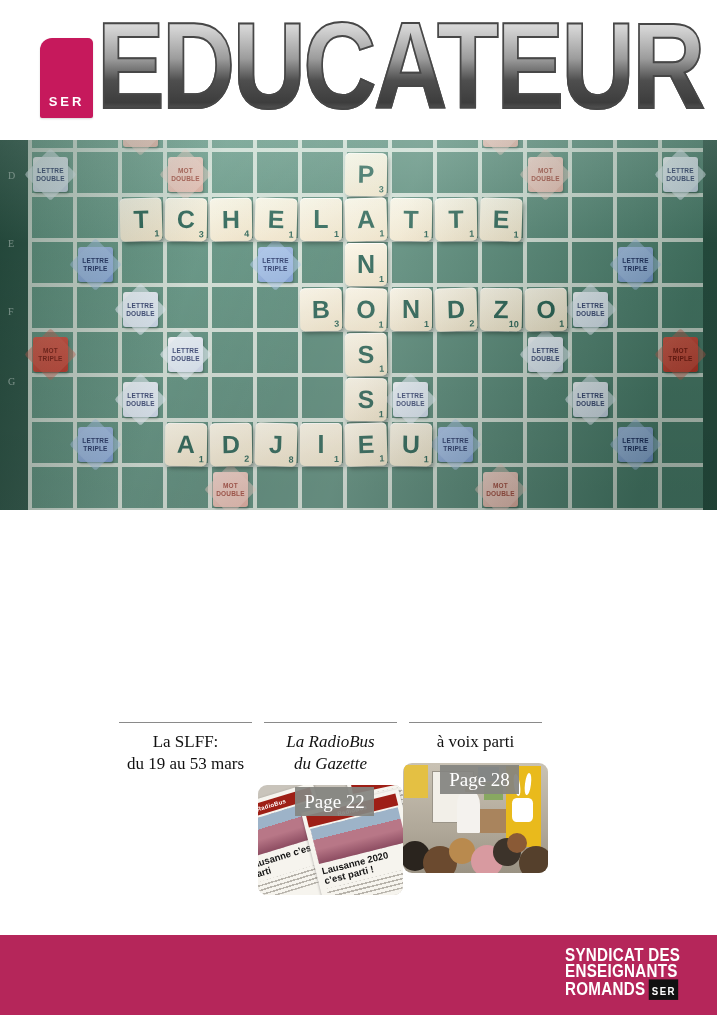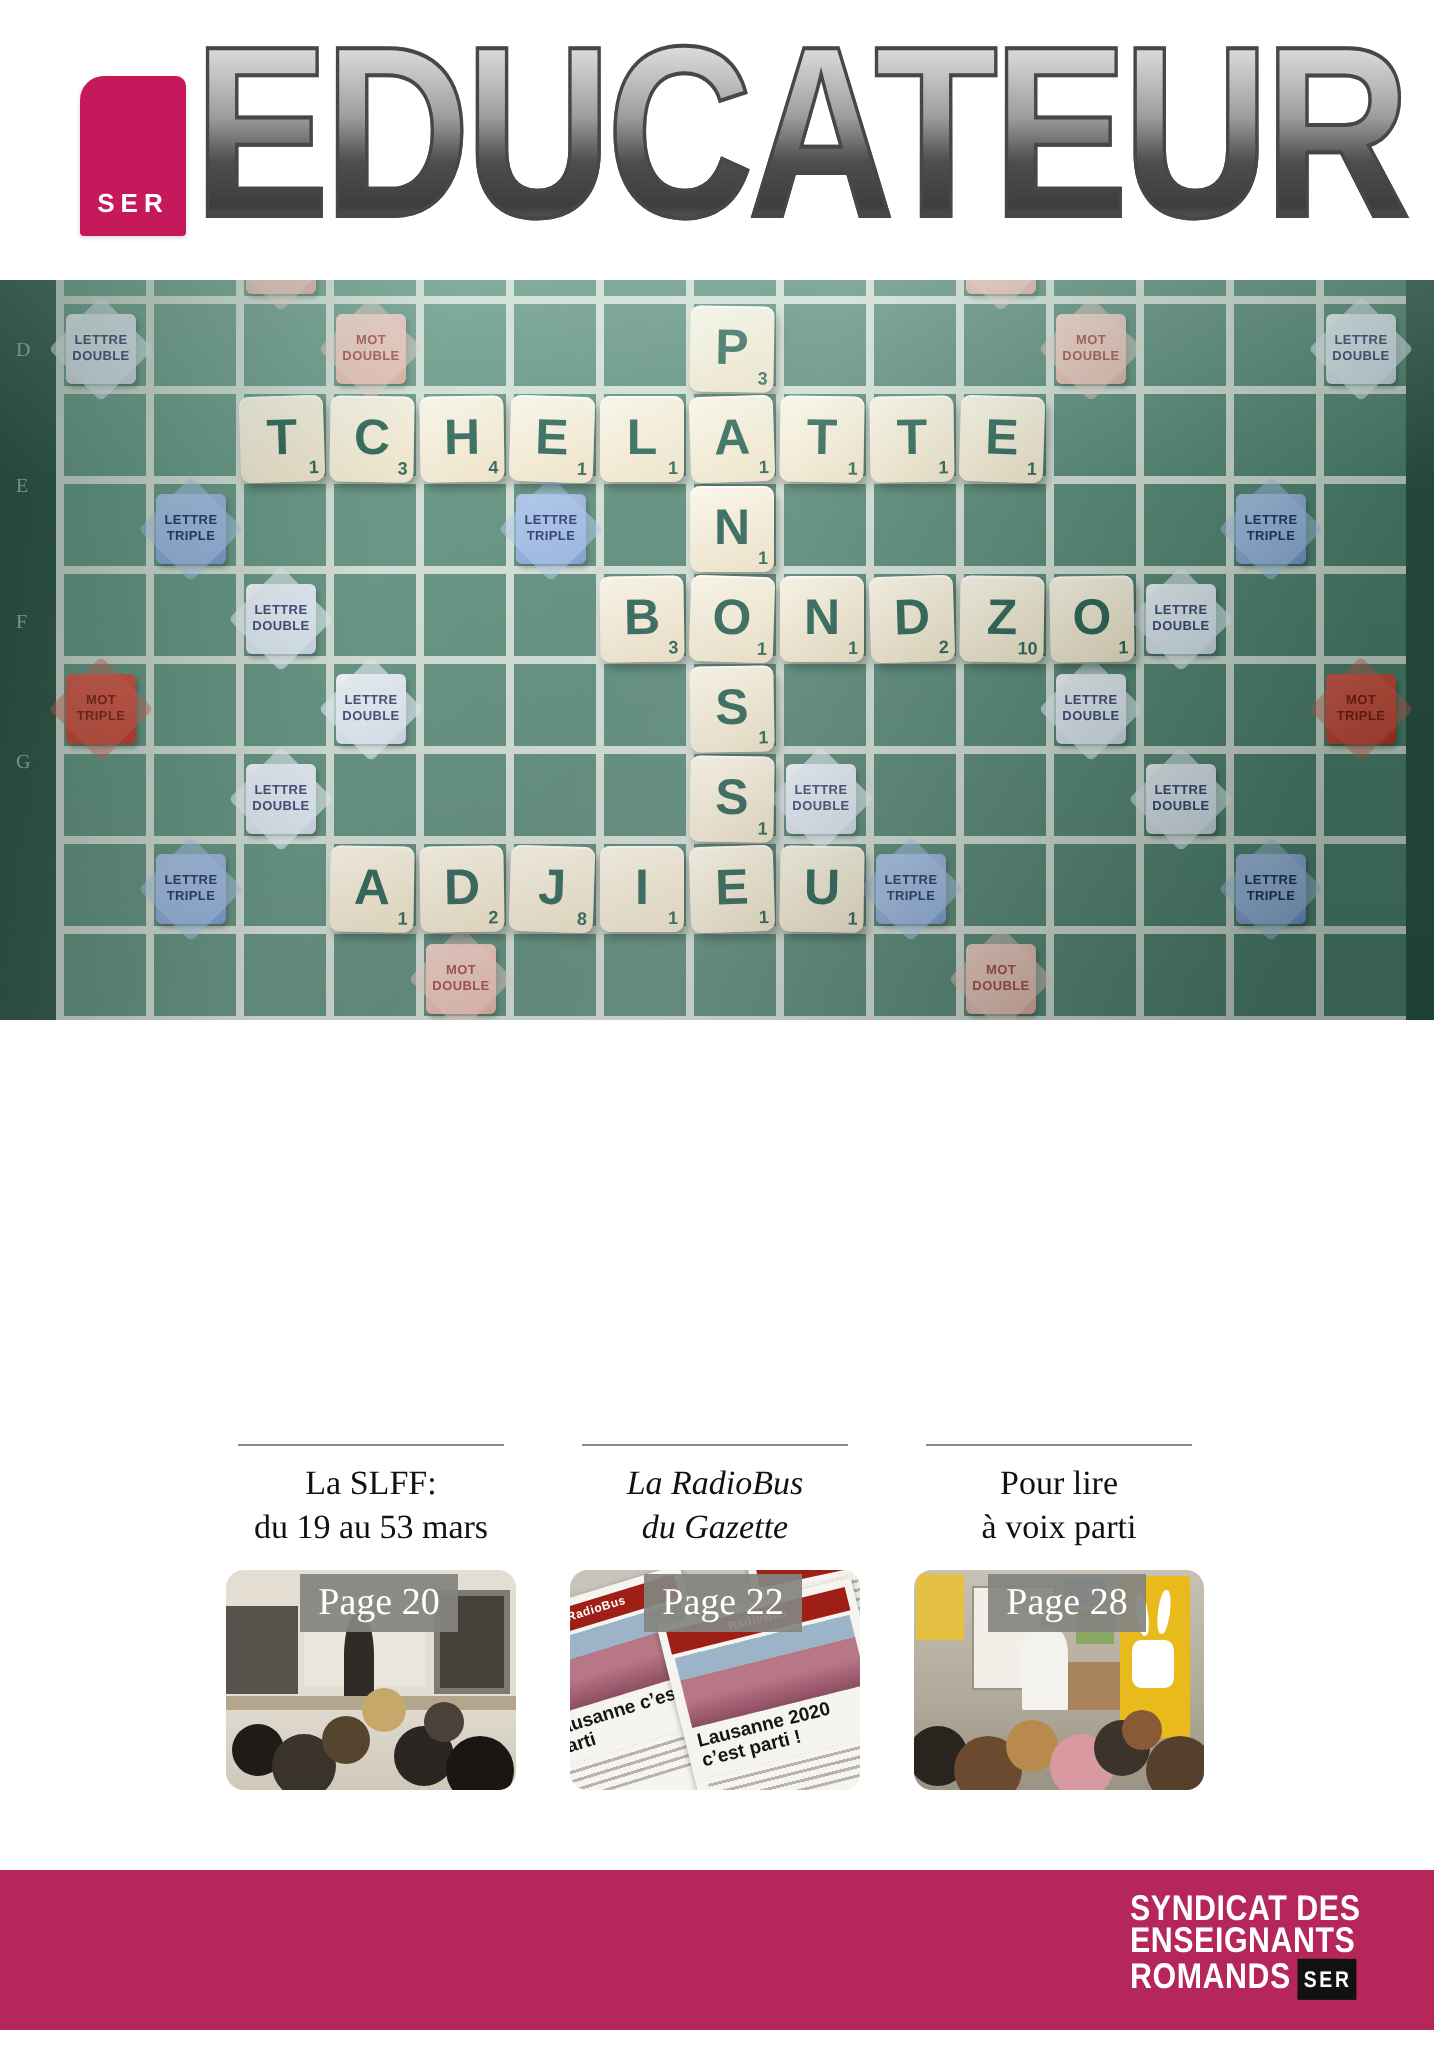--- a/index.html
+++ b/index.html
@@ -48,21 +48,21 @@
   .tile .vl{position:absolute;right:3px;bottom:2px;font-size:9px;font-weight:bold}
 
   
   .headline{position:absolute;top:513px;left:0;width:717px;height:187px;background:#fff;
             text-align:center;font-family:"DejaVu Serif",serif;font-weight:bold;color:#141414;
             padding-top:28px}
   .headline .hl-inner{transform:scaleX(.82);transform-origin:center top}
   .headline div.ln{font-size:54px;line-height:57px;letter-spacing:-1px}
 
   
-  .teasers{position:absolute;top:700px;left:113px;width:491px;display:flex;gap:27px}
+  .teasers{position:absolute;top:700px;left:113px;width:491px;display:flex;}
   .teaser{width:145px;text-align:center}
   .trule{width:133px;border-top:1.5px solid #8a8a8a;margin:22px auto 0}
   .ttitle{margin-top:8px;font-family:"Liberation Serif",serif;font-size:17px;line-height:22px;color:#111}
   .it{font-style:italic}
   .thumb{position:relative;margin-top:10px;width:145px;height:110px;border-radius:9px;overflow:hidden;background:#ccc}
   .pagebadge{position:absolute;top:2px;left:37px;width:79px;height:29px;background:rgba(132,132,128,.93);
              color:#fff;font-family:"Liberation Serif",serif;font-size:19px;display:flex;align-items:center;
              justify-content:center;z-index:9}
   .ab{position:absolute}
   .hd{position:absolute;border-radius:50%}
@@ -262,35 +262,20 @@
 
 
   <div class="teasers">
 
     <div class="teaser">
       <div class="trule"></div>
       <div class="ttitle">
         <div>La SLFF:</div>
         <div>du 19 au 53 mars</div>
       </div>
-      <div class="thumb t1">
-        <div class="ab" style="left:0;top:16%;width:25%;height:40%;background:#57544e"></div>
-        <div class="ab" style="right:2%;top:9%;width:26%;height:47%;background:#45423c;border:3px solid #7d7a72"></div>
-        <div class="ab" style="left:27%;top:13%;width:42%;height:40%;background:#e9e6de"></div>
-        <div class="ab" style="left:41%;top:20%;width:10%;height:42%;background:#2f2b26;border-radius:45% 45% 8% 8%"></div>
-        <div class="ab" style="left:0;top:57%;width:100%;height:7%;background:#b3a68c"></div>
-        <span class="hd" style="left:2%;bottom:6%;width:26px;height:26px;background:#1f1c18"></span>
-        <span class="hd" style="left:16%;bottom:-4%;width:32px;height:32px;background:#3a332a"></span>
-        <span class="hd" style="left:33%;bottom:12%;width:24px;height:24px;background:#56452e"></span>
-        <span class="hd" style="left:47%;bottom:26%;width:22px;height:22px;background:#c7a86b"></span>
-        <span class="hd" style="left:58%;bottom:2%;width:30px;height:30px;background:#2b2622"></span>
-        <span class="hd" style="left:76%;bottom:-6%;width:34px;height:34px;background:#191613"></span>
-        <span class="hd" style="left:68%;bottom:22%;width:20px;height:20px;background:#4a4138"></span>
-        <div class="pagebadge">Page 20</div>
-      </div>
     </div>
 
     <div class="teaser">
       <div class="trule"></div>
       <div class="ttitle it">
         <div>La RadioBus</div>
         <div>du Gazette</div>
       </div>
       <div class="thumb t2">
         <div class="np" style="right:-20px;top:-14px;width:72px;height:58px;transform:rotate(-12deg)">
@@ -309,21 +294,20 @@
           <div class="np-head">Lausanne 2020 c’est parti !</div>
           <div class="np-lines"></div>
         </div>
         <div class="pagebadge">Page 22</div>
       </div>
     </div>
 
     <div class="teaser">
       <div class="trule"></div>
       <div class="ttitle">
-        <div>Pour lire</div>
         <div>à voix parti</div>
       </div>
       <div class="thumb t3">
         <div class="ab" style="left:1%;top:2%;width:16%;height:30%;background:#e4c043"></div>
         <div class="ab" style="left:52%;top:4%;width:14%;height:12%;background:#6f9fc5"></div>
         <div class="ab" style="left:56%;top:18%;width:13%;height:16%;background:#88a861"></div>
         <div class="ab" style="left:20%;top:7%;width:29%;height:48%;background:#f2efe8;border:1px solid #9a9488"></div>
         <div class="ab" style="left:53%;top:42%;width:18%;height:22%;background:#a9845d"></div>
         <div class="ab" style="left:41%;top:13%;width:9%;height:10%;background:#fbfaf7;border-radius:45% 45% 20% 20%"></div>
         <div class="ab" style="left:42.5%;top:21%;width:6%;height:7%;background:#caa584;border-radius:50%"></div>

